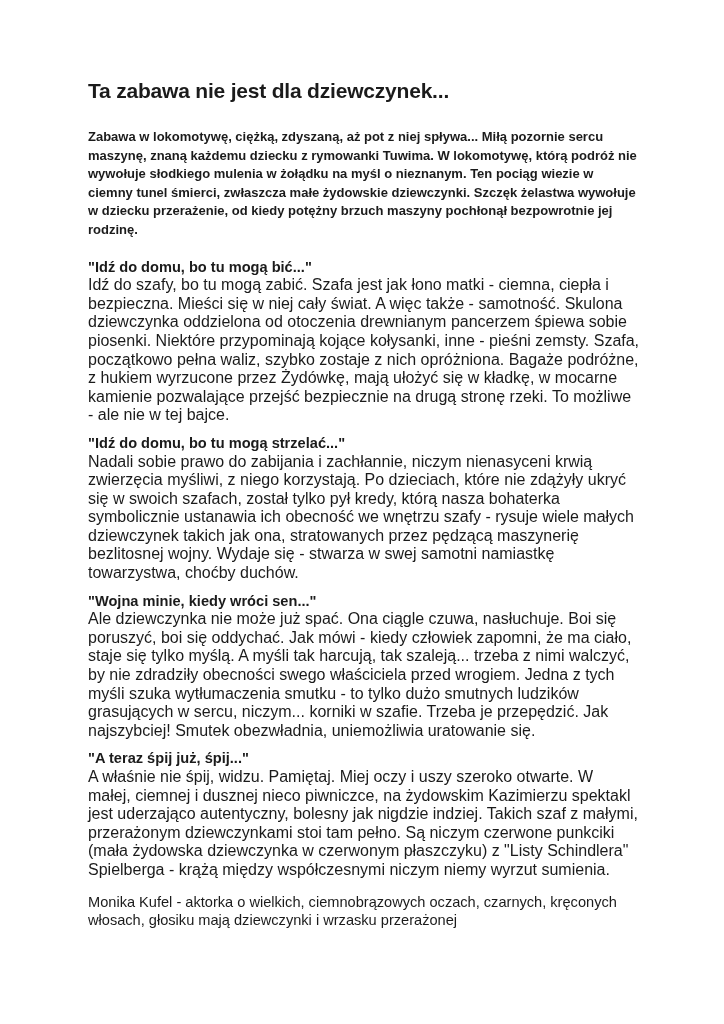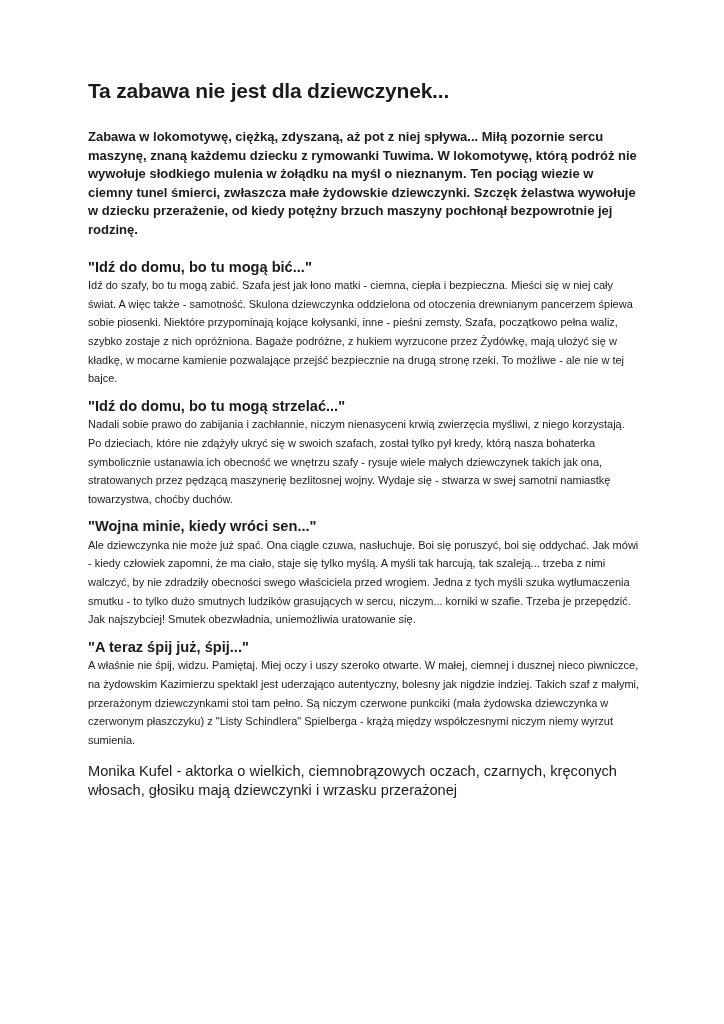--- a/index.html
+++ b/index.html
@@ -36,21 +36,21 @@
     font-weight: bold;
     margin: 0 0 18px 0;
   }
   .section-heading {
     font-size: 14.6px;
     line-height: 18.6px;
     font-weight: bold;
     margin: 9px 0 0 0;
   }
   .section-body {
-    font-size: 11px;
+    font-size: 16px;
     line-height: 18.6px;
     font-weight: normal;
     margin: 0;
   }
   .closing {
     font-size: 14.6px;
     line-height: 18.6px;
     font-weight: normal;
     margin: 13px 0 0 0;
   }

